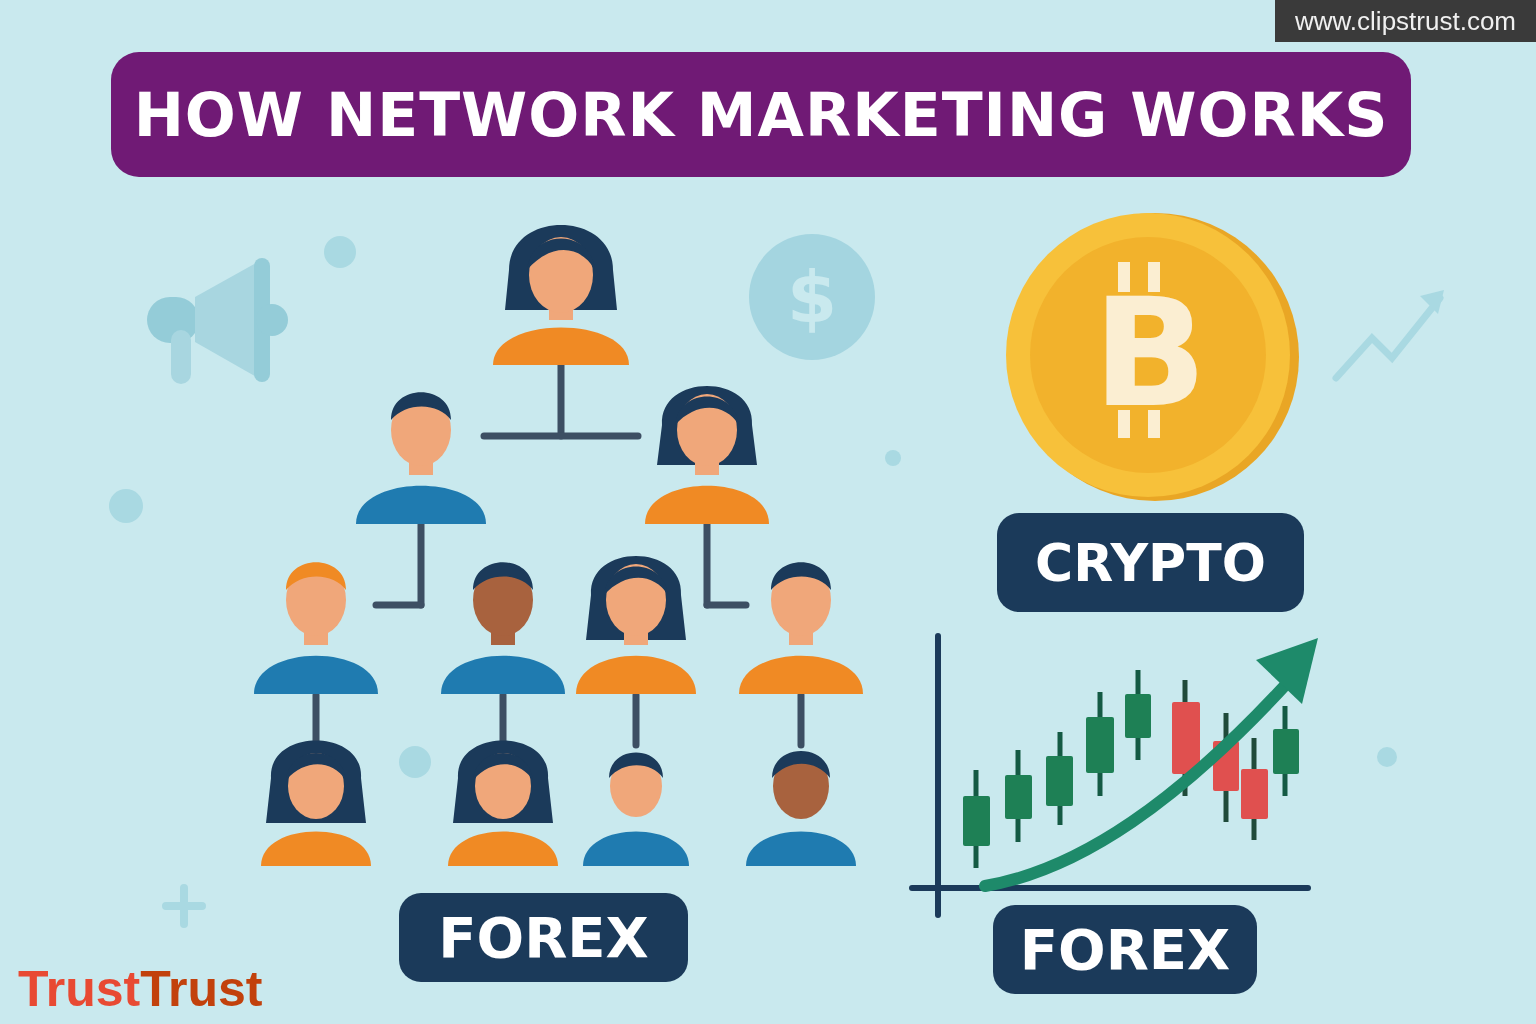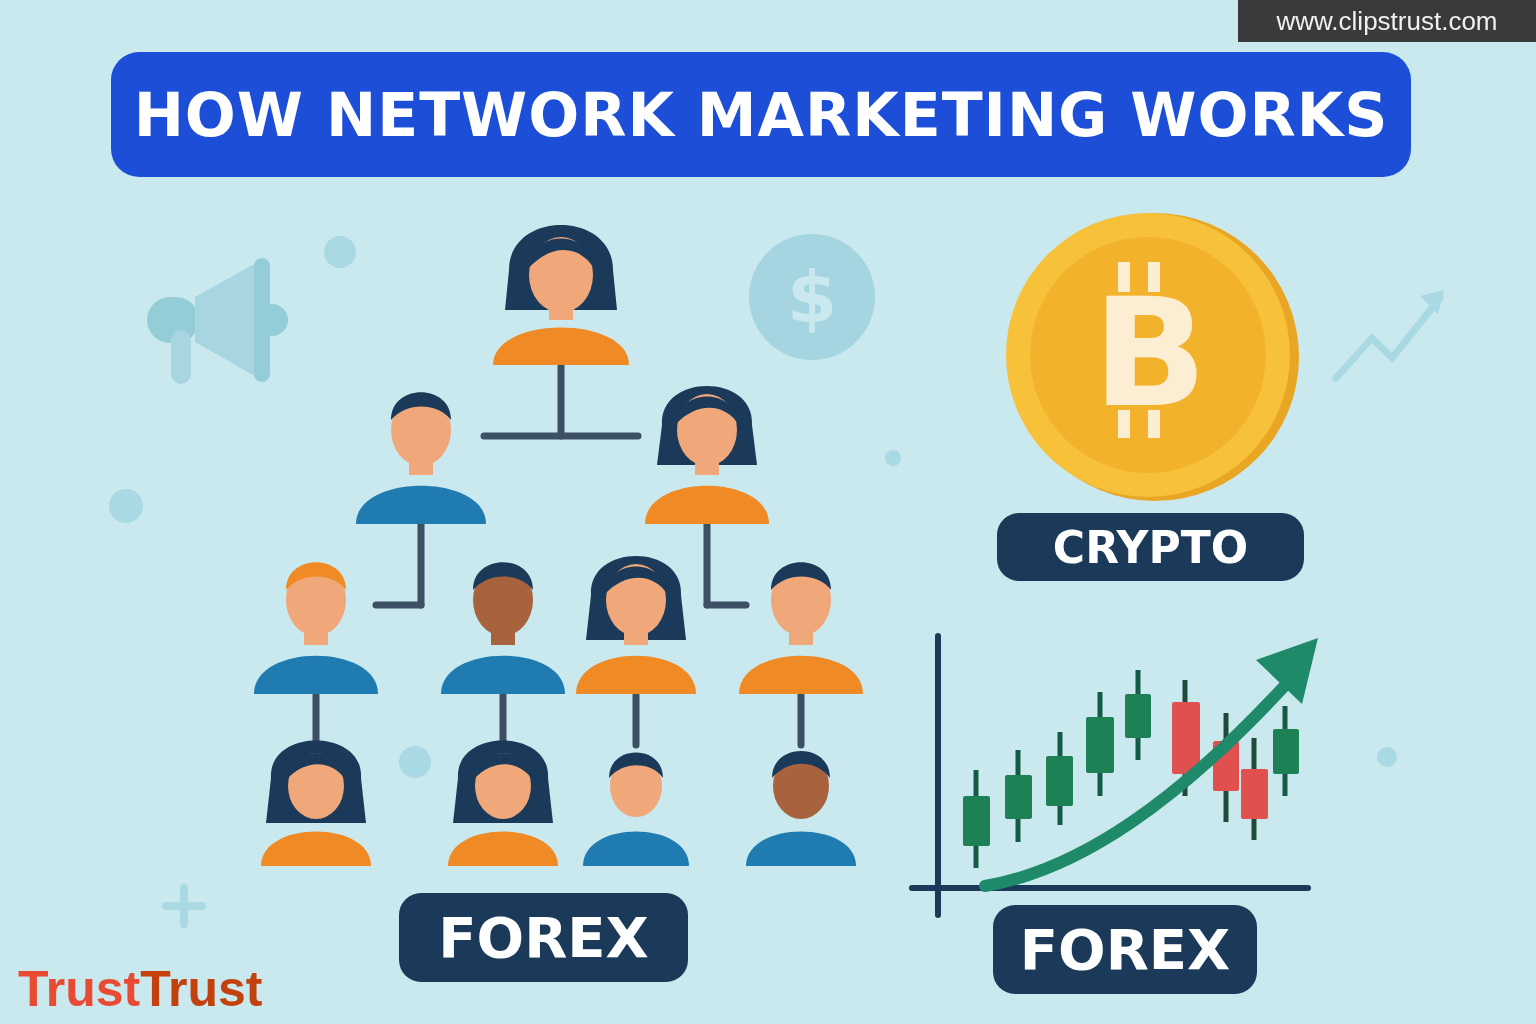--- a/index.html
+++ b/index.html
@@ -1,19 +1,19 @@
 <!DOCTYPE html>
 <html><head>
 <meta charset="utf-8">
 <style>
   html,body{margin:0;padding:0;}
   body{width:1536px;height:1024px;position:relative;overflow:hidden;background:#c9e9ee;font-family:"DejaVu Sans","Liberation Sans",sans-serif;}
   .abs{position:absolute;}
-  .watermark{right:0;top:0;width:298px;height:42px;background:#3a3a3a;color:#f0f0f0;font-size:26px;display:flex;align-items:center;justify-content:center;font-family:"Liberation Sans",sans-serif;}
-  .title{left:111px;top:52px;width:1300px;height:125px;background:#1d4ed8;border-radius:28px;color:#fff;font-size:60px;font-weight:bold;display:flex;align-items:center;justify-content:center;letter-spacing:1px;}
+  .watermark{right:0;top:0;width:261px;height:42px;background:#3a3a3a;color:#f0f0f0;font-size:26px;display:flex;align-items:center;justify-content:center;font-family:"Liberation Sans",sans-serif;}
+  .title{left:111px;top:52px;width:1300px;height:125px;background:#701a75;border-radius:28px;color:#fff;font-size:60px;font-weight:bold;display:flex;align-items:center;justify-content:center;letter-spacing:1px;}
   .pill{background:#1b3a5a;border-radius:22px;color:#fff;font-weight:bold;display:flex;align-items:center;justify-content:center;}
   .logo{left:18px;top:960px;font-size:50px;font-weight:bold;font-family:"Liberation Sans",sans-serif;}
   .logo .a{color:#e84a33;} .logo .b{color:#c2410c;}
   svg{position:absolute;left:0;top:0;}
 </style>
 </head>
 <body>
 
 <svg width="1536" height="1024">
 
@@ -159,16 +159,16 @@
         <rect x="1213" y="741" width="26" height="50" rx="2"></rect>
       <rect x="1241" y="769" width="27" height="50" rx="2"></rect>
     </g>
     <path d="M985,886 C1080,870 1180,800 1290,680" fill="none" stroke="#1e8a6a" stroke-width="12" stroke-linecap="round"></path>
     <polygon points="1256,660 1318,638 1302,704" fill="#1e8a6a"></polygon>
   </g>
 </svg>
 
 <div class="abs watermark">www.clipstrust.com</div>
 <div class="abs title">HOW NETWORK MARKETING WORKS</div>
-<div class="abs pill" style="left:997px;top:513px;width:307px;height:68px;font-size:44px;">CRYPTO</div>
+<div class="abs pill" style="left:997px;top:513px;width:307px;height:99px;font-size:52px;">CRYPTO</div>
 <div class="abs pill" style="left:399px;top:893px;width:289px;height:89px;font-size:56px;">FOREX</div>
 <div class="abs pill" style="left:993px;top:905px;width:264px;height:89px;font-size:56px;">FOREX</div>
 <div class="abs logo"><span class="a">Trust</span><span class="b">Trust</span></div>
 
 </body></html>

